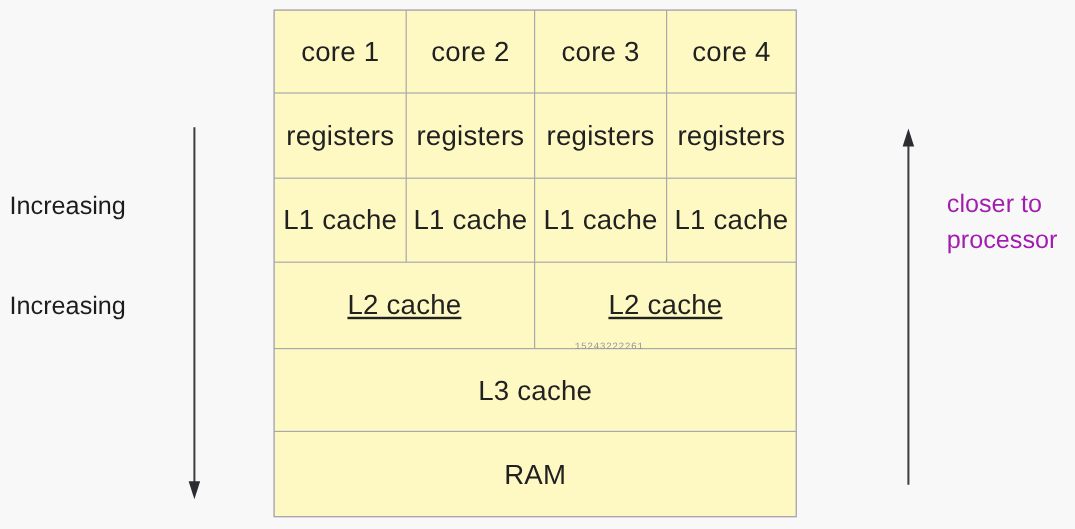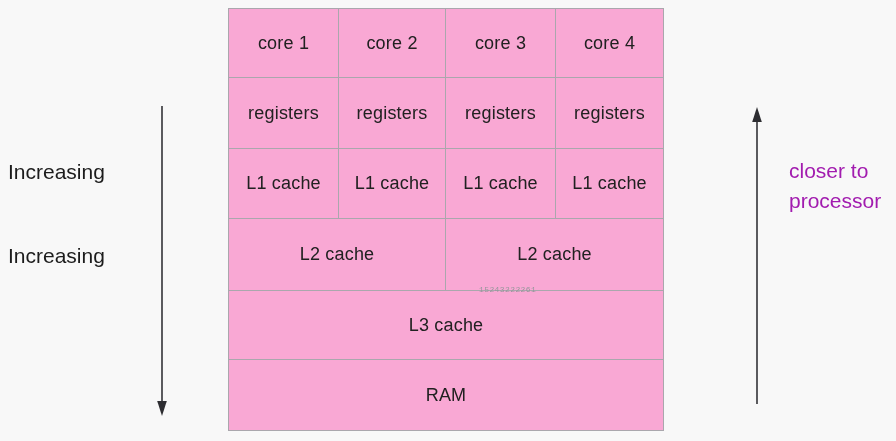--- a/index.html
+++ b/index.html
@@ -22,29 +22,29 @@
     top: 8px;
     width: 434px;
     display: grid;
     grid-template-columns: 109px 106px 109px 107px;
     grid-template-rows: 68px 70px 69px 71px 68px 70px;
     gap: 1px;
     background: #aaa7ad;          
     border: 1px solid #aaa7ad;
   }
   .cell {
-    background: #f9a8d4;
+    background: #fef9c3;
     display: flex;
     align-items: center;
     justify-content: center;
-    font-size: 18px;
+    font-size: 23px;
     color: #212121;
     letter-spacing: 0.2px;
   }
-  .span2 { grid-column: span 2; }
+  .span2 { grid-column: span 2; text-decoration: underline; }
   .span4 { grid-column: span 4; }
   
   .label-left {
     position: absolute;
     left: 8px;
     width: 116px;
     font-size: 21px;
     line-height: 29px;
     color: #1c1c1c;
   }

